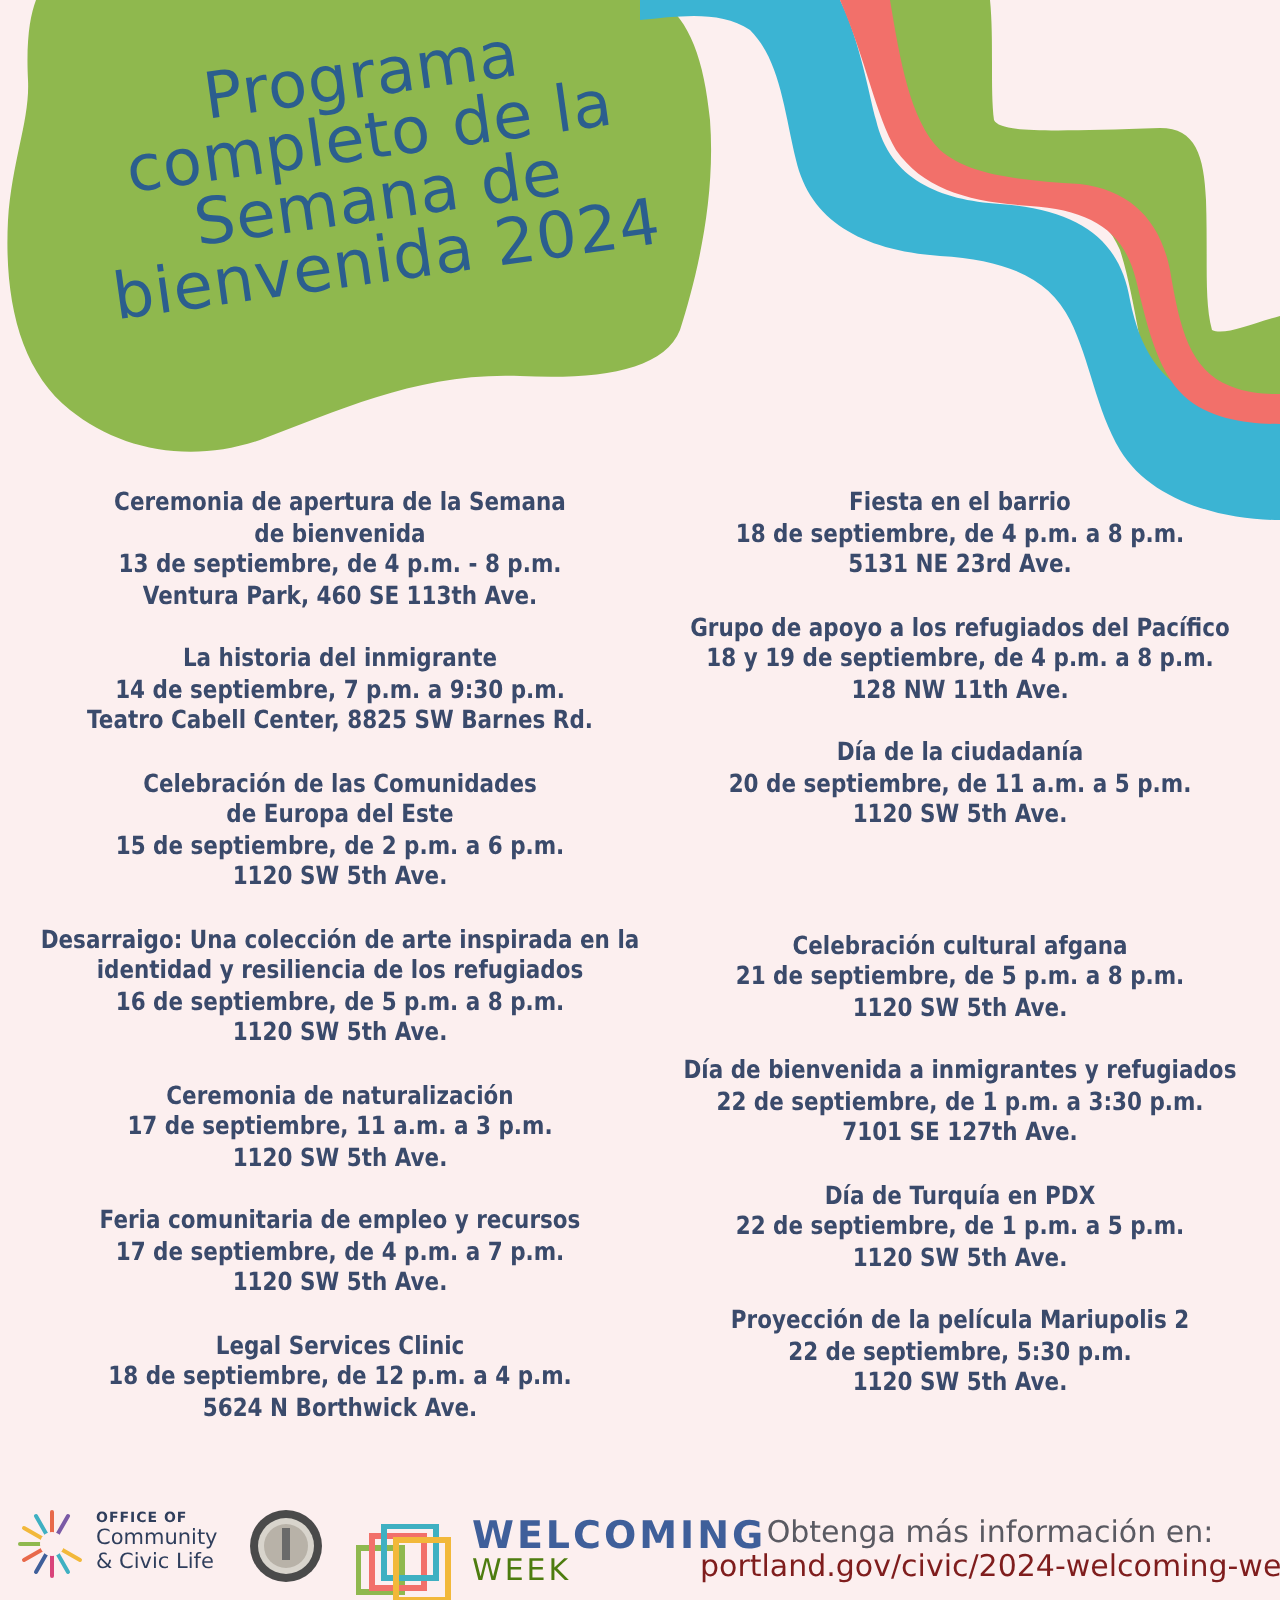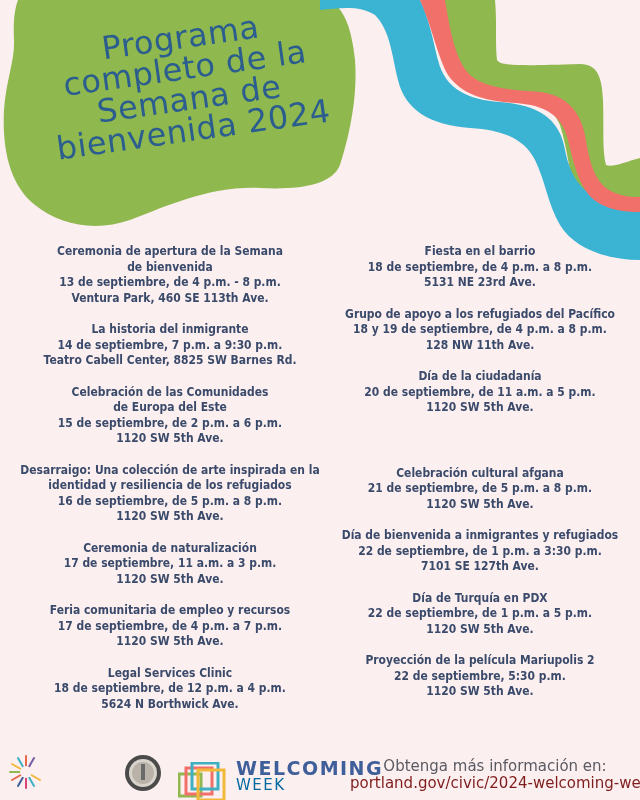--- a/index.html
+++ b/index.html
@@ -28,21 +28,21 @@
   .event div { white-space: nowrap; }
   .footer { position: absolute; left: 0; top: 740px; width: 640px; height: 60px; }
   .logo-civic { position: absolute; left: 8px; top: 12px; width: 110px; height: 40px; }
   .civic-text { position: absolute; left: 40px; top: 0; color: #2f3e5c; font-family: "DejaVu Sans", sans-serif; }
   .civic-small { font-size: 7px; font-weight: bold; letter-spacing: 0.5px; display: block; margin-top: 3px; }
   .civic-big { font-size: 10.5px; line-height: 12px; display: block; }
   .seal { position: absolute; left: 124px; top: 14px; width: 38px; height: 38px; }
   .ww-mark { position: absolute; left: 178px; top: 22px; width: 50px; height: 40px; }
   .ww-text { position: absolute; left: 236px; top: 20px; font-family: "DejaVu Sans", sans-serif; }
   .ww-1 { display: block; color: #3f5f9a; font-weight: bold; font-size: 19px; letter-spacing: 1.5px; line-height: 17px; }
-  .ww-2 { display: block; color: #0369a1; font-size: 15px; letter-spacing: 1.5px; line-height: 17px; }
+  .ww-2 { display: block; color: #4d7c0f; font-size: 15px; letter-spacing: 1.5px; line-height: 17px; }
   .info { position: absolute; left: 350px; top: 18px; width: 290px; text-align: center; color: #5a5a62; font-family: "DejaVu Sans", sans-serif; font-size: 15px; line-height: 17px; }
   .info a { color: #7f1d1d; text-decoration: none; display: block; white-space: nowrap; }
 </style>
 </head>
 <body>
 
 <svg class="bg-art" viewBox="0 0 640 260" xmlns="http://www.w3.org/2000/svg">
 
   <path fill="#8fb84e" d="M18,0 L330,0 C345,10 352,30 355,60 C358,100 348,140 340,165 C332,185 300,190 260,188 C210,186 170,205 130,220 C95,232 60,225 35,205 C10,185 2,150 4,110 C6,80 15,60 14,40 C13,20 15,8 18,0 Z"></path>
 
@@ -149,20 +149,25 @@
         <line x1="18" y1="18" x2="4" y2="10" stroke="#f2b83a"></line>
         <line x1="18" y1="18" x2="2" y2="18" stroke="#8fb84e"></line>
         <line x1="18" y1="18" x2="4" y2="26" stroke="#e8694a"></line>
         <line x1="18" y1="18" x2="10" y2="32" stroke="#3f5f9a"></line>
         <line x1="18" y1="18" x2="18" y2="34" stroke="#d9437a"></line>
         <line x1="18" y1="18" x2="26" y2="32" stroke="#3fb0c2"></line>
         <line x1="18" y1="18" x2="32" y2="26" stroke="#f2b83a"></line>
       </g>
       <circle cx="18" cy="18" r="6" fill="#fcefef"></circle>
     </svg>
+    <div class="civic-text">
+      <span class="civic-small">OFFICE OF</span>
+      <span class="civic-big">Community</span>
+      <span class="civic-big">&amp; Civic Life</span>
+    </div>
   </div>
   <svg class="seal" viewBox="0 0 38 38">
     <circle cx="19" cy="19" r="18" fill="#4a4a4a"></circle>
     <circle cx="19" cy="19" r="14" fill="#d8d4cc"></circle>
     <circle cx="19" cy="19" r="11" fill="#b8b2a8"></circle>
     <rect x="17" y="10" width="4" height="16" fill="#6a6a6a"></rect>
   </svg>
   <svg class="ww-mark" viewBox="0 0 50 40">
     <rect x="1" y="12" width="22" height="22" fill="none" stroke="#8fb84e" stroke-width="3"></rect>
     <rect x="8" y="6" width="26" height="26" fill="none" stroke="#f2706a" stroke-width="3"></rect>

